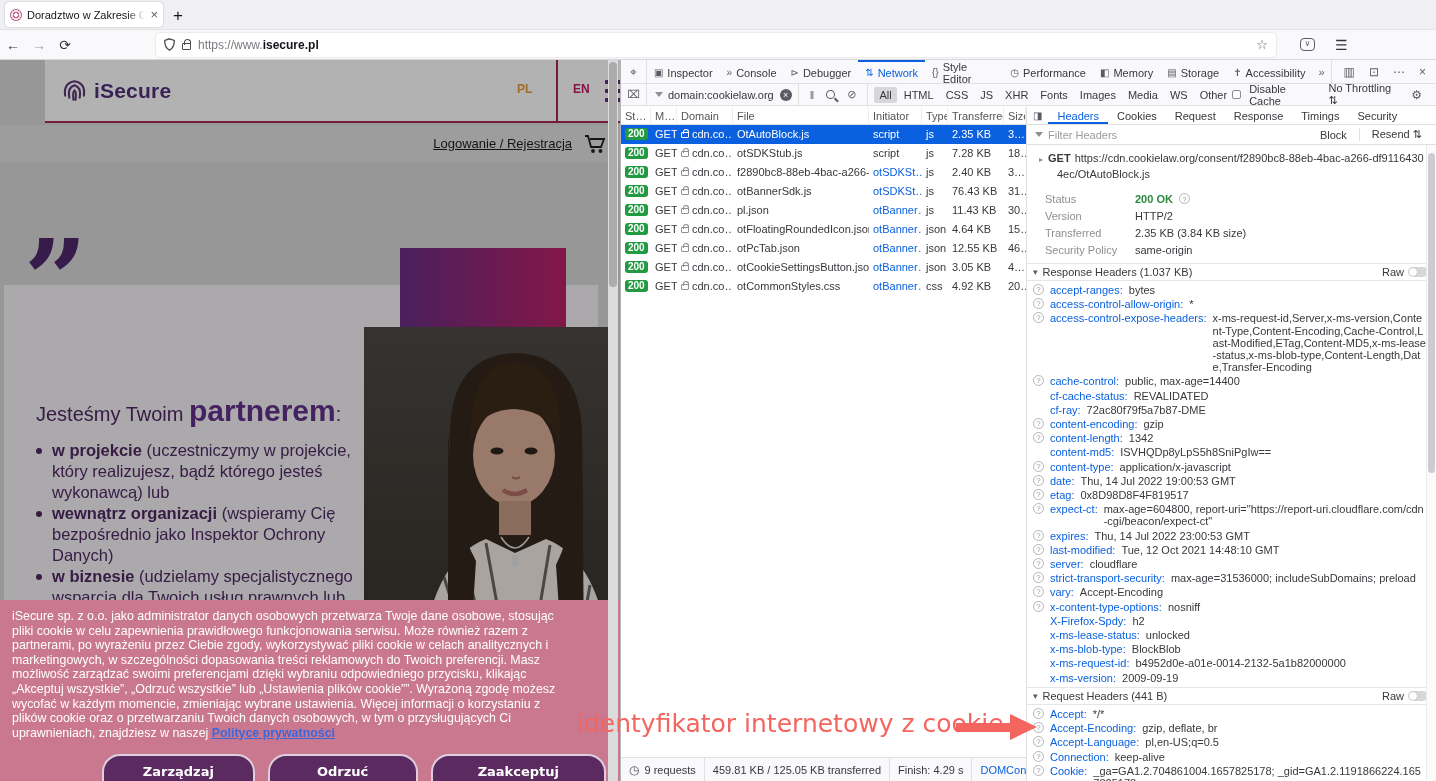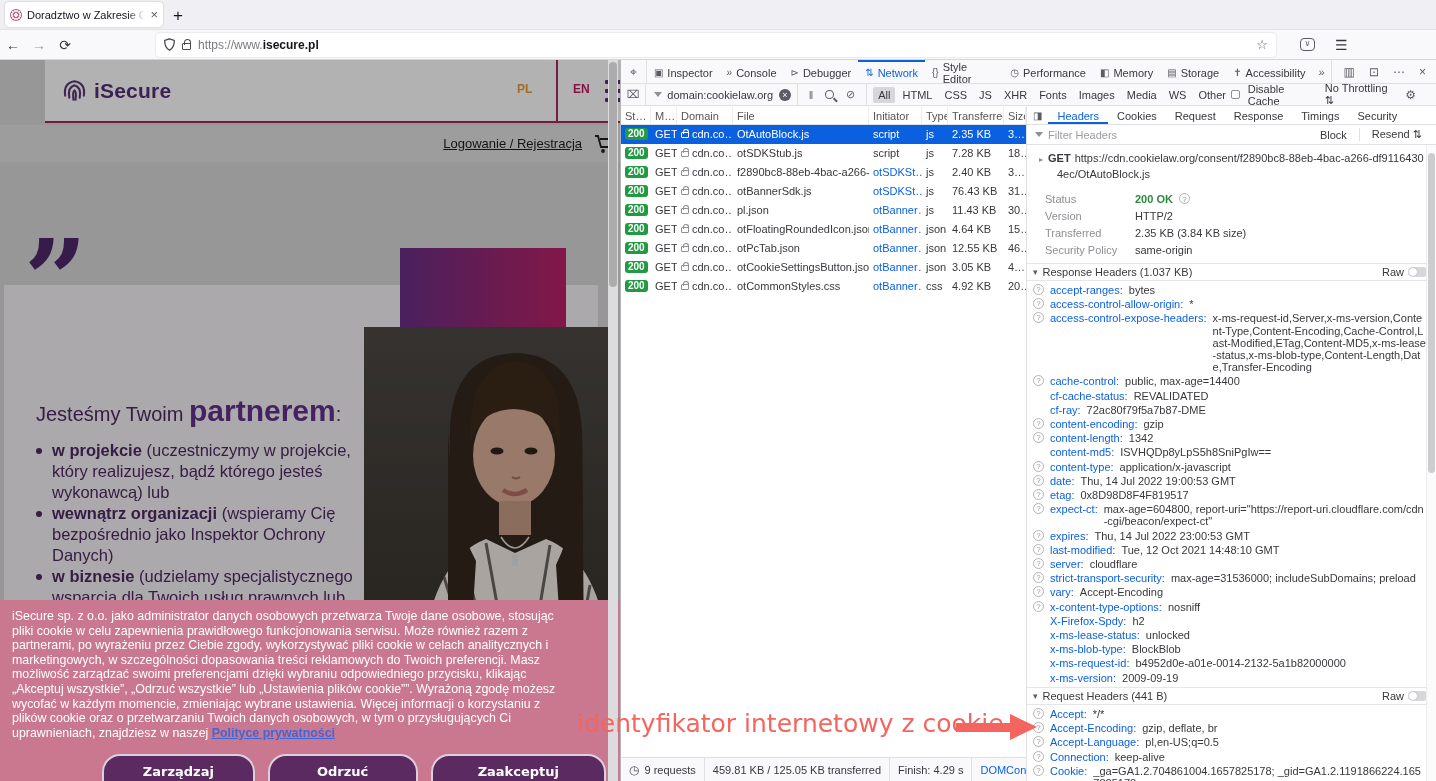--- a/index.html
+++ b/index.html
@@ -45,21 +45,21 @@
   .site-header { position:absolute; left:0; top:0; width:620px; height:63px; background:#fdfdfd;
     border-bottom:2px solid #a52457; display:flex; align-items:center;margin-left:45px; }
   .logo { display:flex; align-items:center; gap:6px; margin-left:16px; }
   .logo-text { font-size:21px; font-weight:700; color:#512d74; letter-spacing:.2px; }
   .lang-pl { position:absolute; left:472px; top:22px; font-size:12px; font-weight:700; color:#e39a37; }
   .lang-div { position:absolute; left:511px; top:0; width:2px; height:61px; background:#a52457; }
   .lang-en { position:absolute; left:528px; top:22px; font-size:12px; font-weight:700; color:#be185d; }
   .burger { position:absolute; left:560px; top:20px; width:40px; }
   .burger span { display:block; height:4px; background:#5b2a74; margin-bottom:5px; border-radius:1px; }
   .subheader { position:absolute; left:0; top:65px; width:620px; height:37px; background:#dedede;
-    display:flex; align-items:center; justify-content:flex-end; gap:12px; padding-right:4px; }
+    display:flex; align-items:center; justify-content:flex-end; gap:12px; padding-right:14px; }
   .login-link { font-size:13px; color:#1b1b1b; text-decoration:underline; }
   .content { position:absolute; left:0; top:102px; width:620px; height:619px; background:#d6d6d6; }
   .quote-card { position:absolute; left:4px; top:123px; width:594px; height:375px; background:#f2f0f1; }
   .grad-rect { position:absolute; left:400px; top:86px; width:166px; height:80px;
     background:linear-gradient(90deg,#672c82,#b81f62); }
   .photo { position:absolute; left:364px; top:165px; width:244px; height:327px; }
   .quote-glyph { position:absolute; left:24px; top:64px; font-family:"DejaVu Serif", serif;
     font-size:110px; font-weight:700; color:#4b2468; line-height:1; }
   .heading { position:absolute; left:36px; top:232px; font-size:20px; color:#4d2660; }
   .heading b { font-size:30px; font-weight:800; color:#5f2d86; }
@@ -100,21 +100,21 @@
   .fclear { margin-left:6px; width:12px; height:12px; border-radius:50%; background:#5b5b66; color:#f9f9fb;
     font-size:9px; line-height:12px; text-align:center; }
   .vr { width:1px; align-self:stretch; background:#e0e0e2; margin:0 6px; }
   .mini { color:#5b5b66; margin:0 5px; }
   .search-ico { position:relative; width:9px; height:9px; border:1.6px solid #5b5b66; border-radius:50%; margin:0 7px; }
   .search-ico::after { content:""; position:absolute; left:7px; top:8px; width:5px; height:1.6px;
     background:#5b5b66; transform:rotate(45deg); }
   .chips { display:flex; align-items:center; gap:2px; }
   .chip { padding:2px 5px; border-radius:2px; color:#38383d; }
   .chip.active { background:#d7d7db; }
-  .dt-fright { margin-left:auto; display:flex; align-items:center; gap:8px; padding-right:20px; }
+  .dt-fright { margin-left:auto; display:flex; align-items:center; gap:8px; padding-right:14px; }
   .cbx { width:9px; height:9px; border:1px solid #8f8f94; background:#fff; border-radius:2px; }
   .gear { color:#5b5b66; font-size:12px; }
 
   .dt-main { position:absolute; left:0; top:47px; right:0; bottom:0; display:flex; }
   .dt-requests { width:405px; position:relative; }
   .ngrid { display:grid; grid-template-columns:30px 26px 56px 136px 53px 26px 56px 1fr; }
   .nhead { height:18px; line-height:18px; border-bottom:1px solid #e0e0e2; color:#555; }
   .nhead > div { padding:0 4px; border-right:1px solid #eee; overflow:hidden; white-space:nowrap; }
   .nrow { height:19px; line-height:19px; }
   .nrow > div { padding:0 4px; overflow:hidden; white-space:nowrap; }

